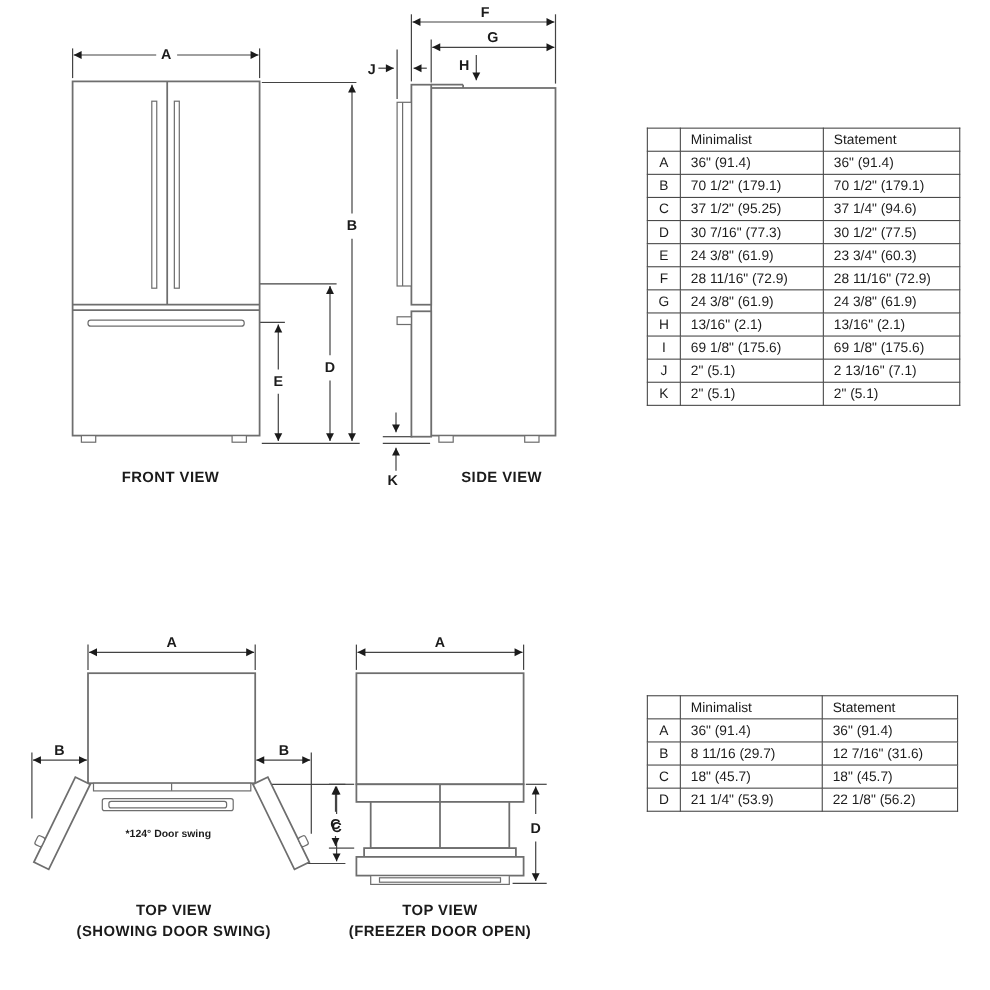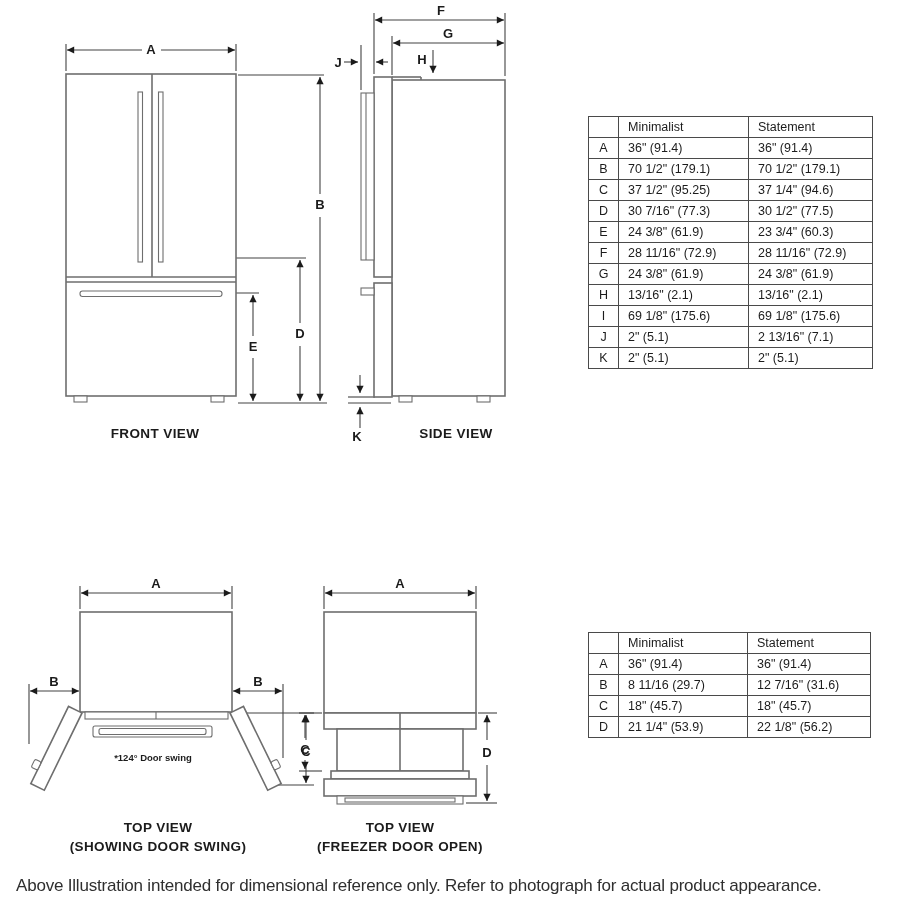--- a/index.html
+++ b/index.html
@@ -288,15 +288,14 @@
           <td>18" (45.7)</td>
         </tr>
   <tr>
           <td class="c1">D</td>
           <td>21 1/4" (53.9)</td>
           <td>22 1/8" (56.2)</td>
         </tr>
 </tbody>
     </table>
 
-<div class="footnote">Above Illustration intended for dimensional reference only. Refer to photograph for actual product appearance.</div>
 
 </div>
 
 </body></html>

